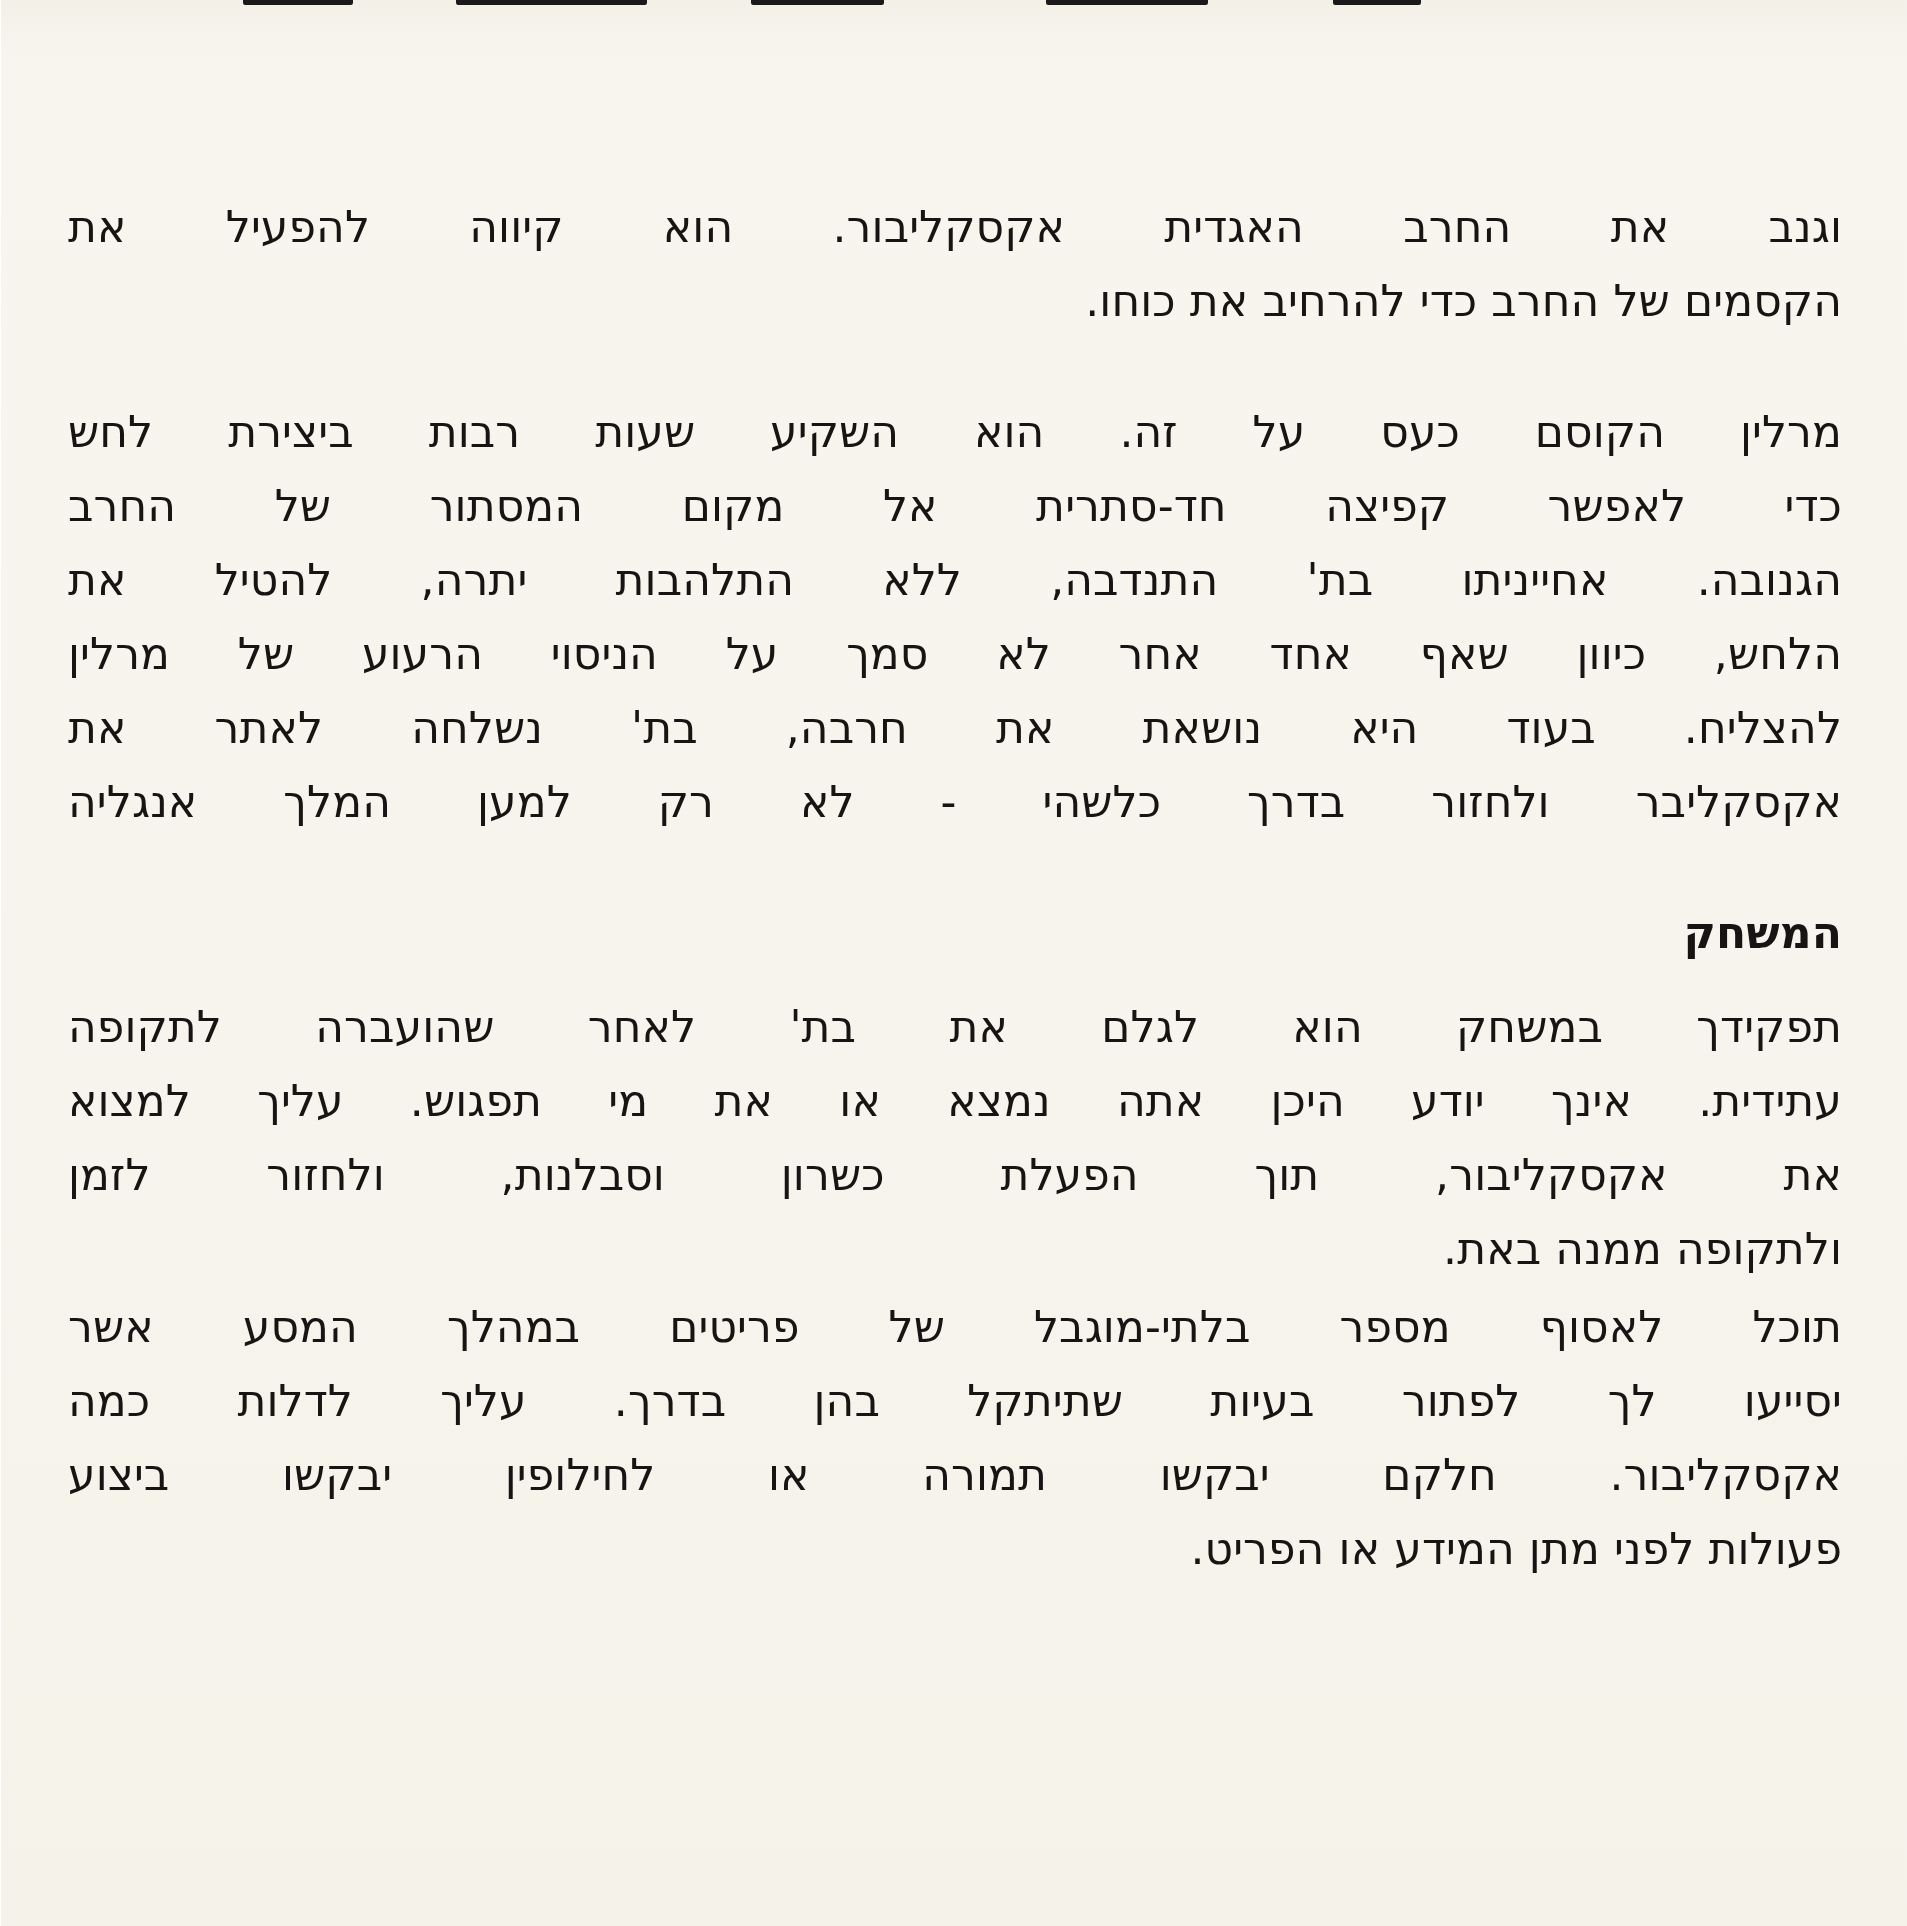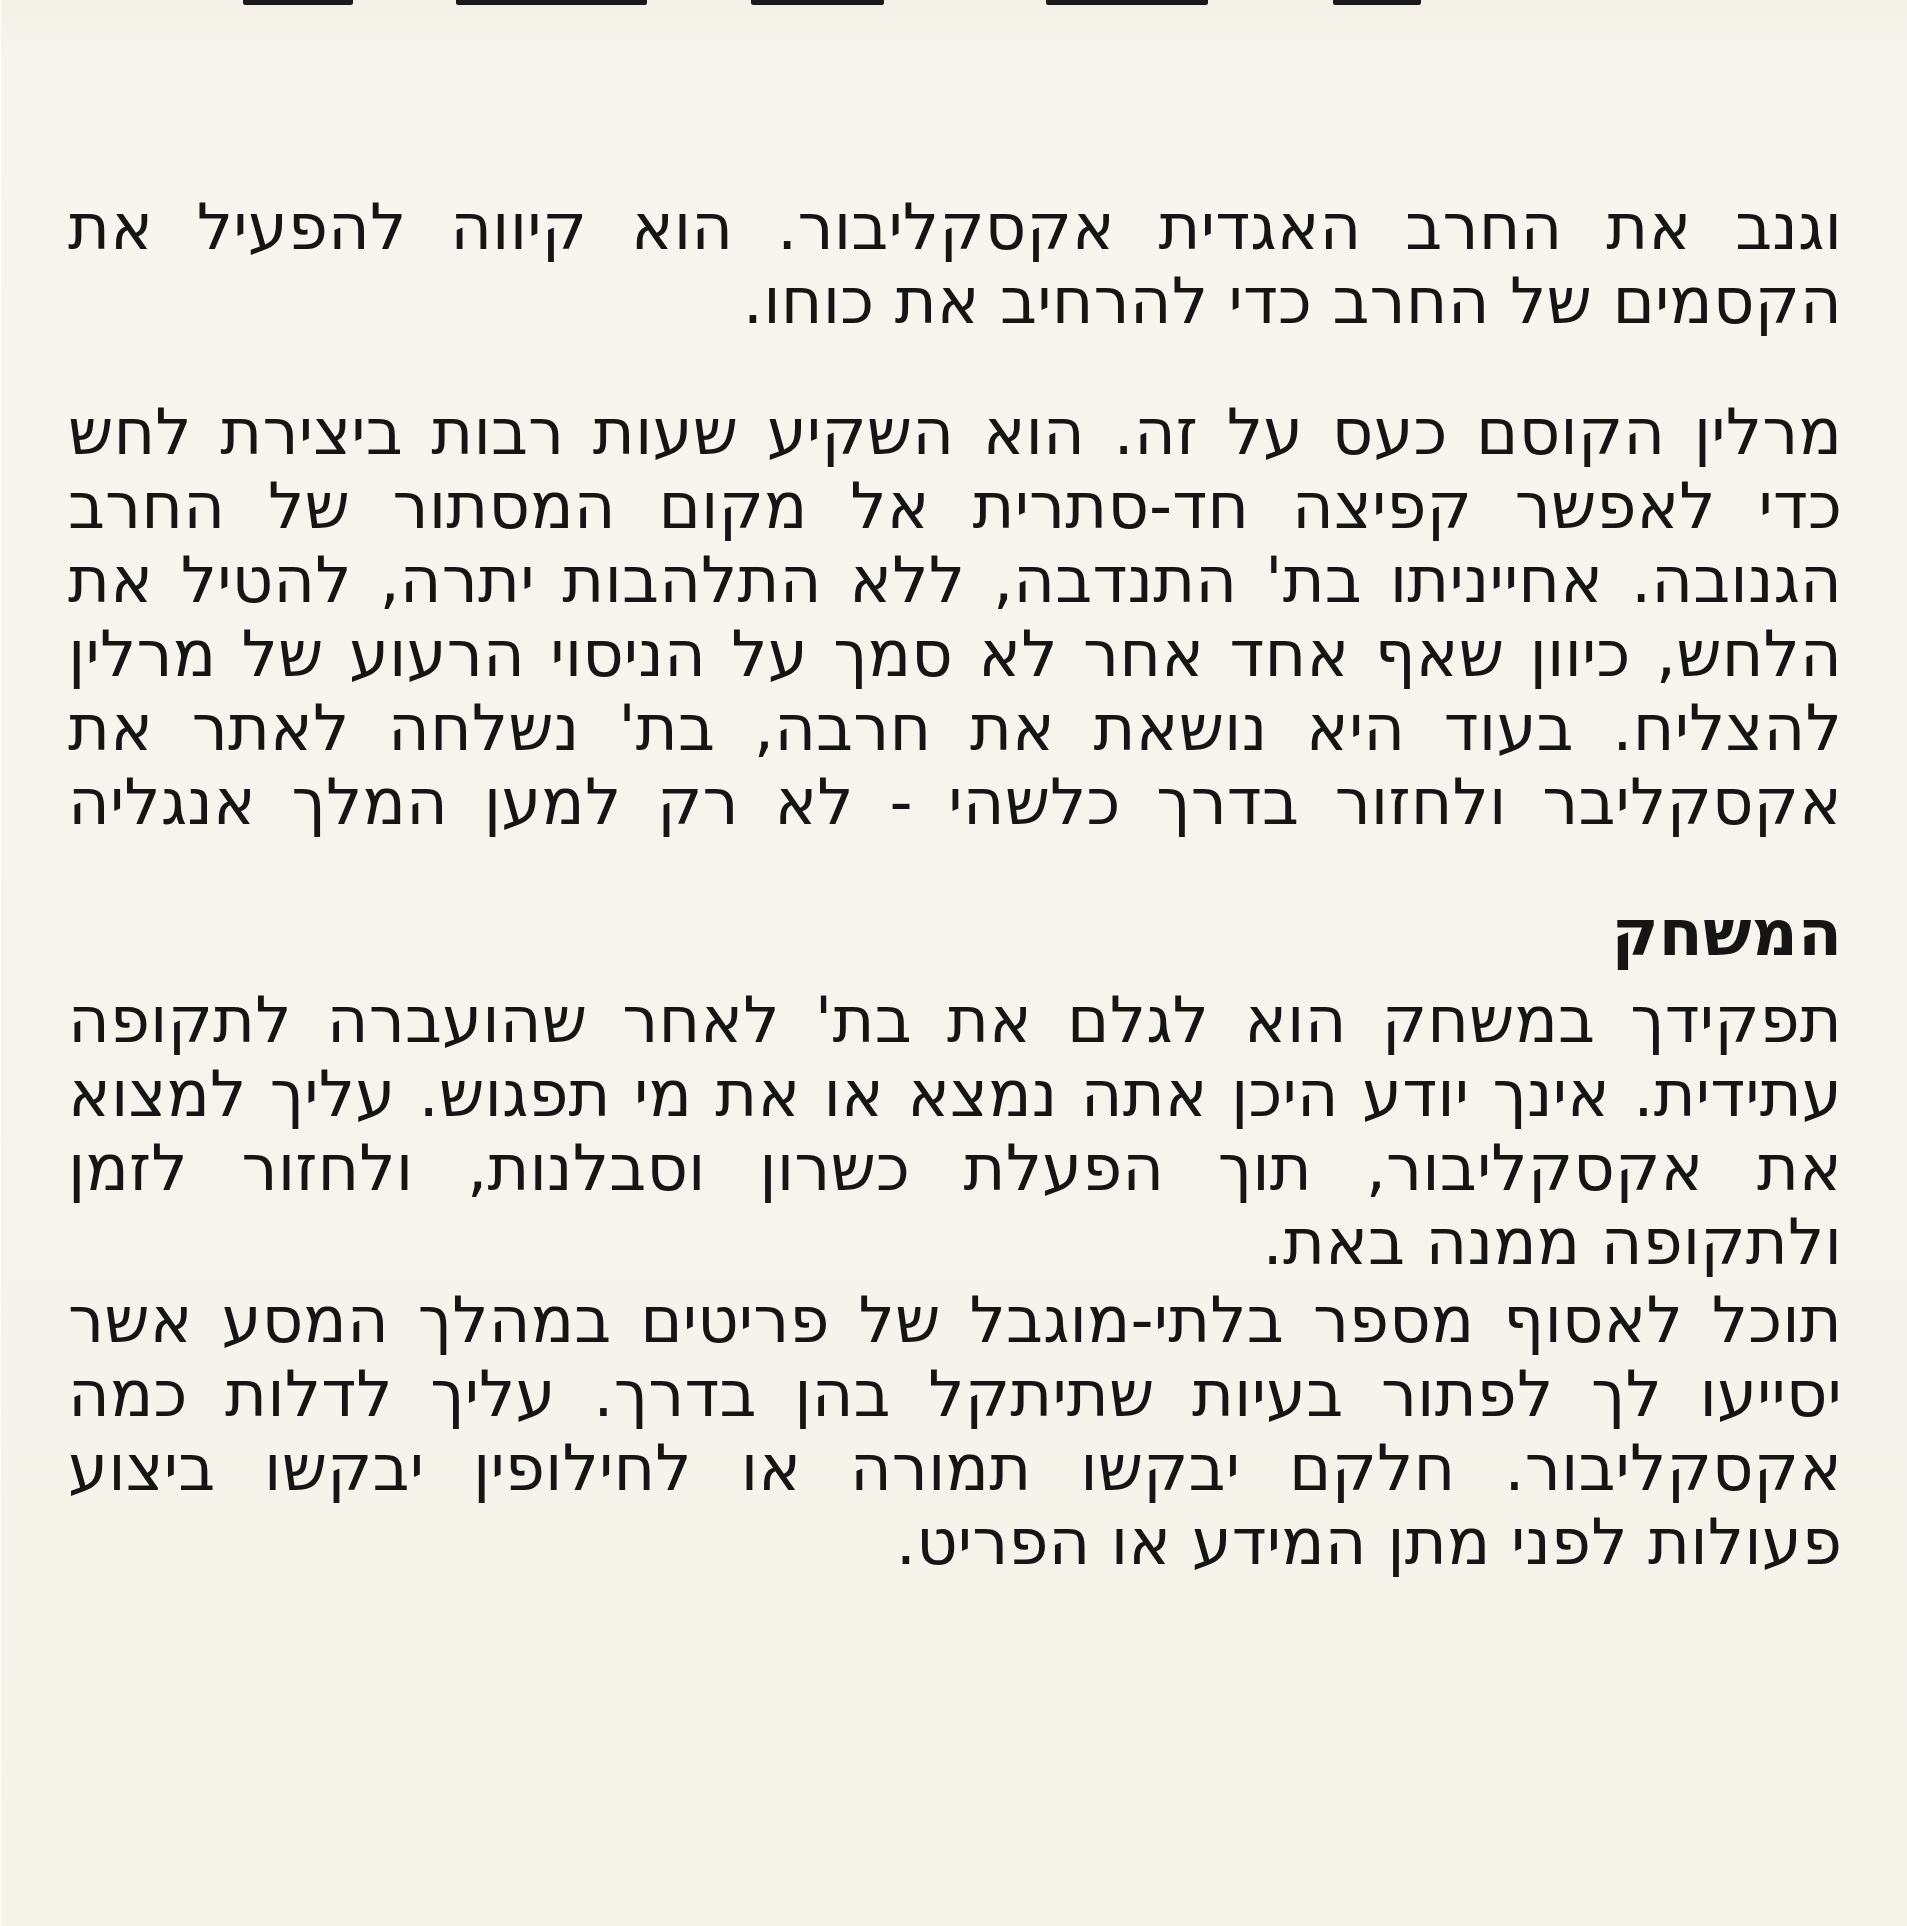--- a/index.html
+++ b/index.html
@@ -21,42 +21,42 @@
     height: 5.2px;
     background: #1a1a1a;
     border-radius: 0 0 2.2px 2.2px;
   }
   .page-content {
     position: absolute;
     top: 190px;
     right: 66px;
     left: 68px;
     direction: rtl;
-    font-size: 64px;
+    font-size: 44px;
     line-height: 74px;
     letter-spacing: 0.1px;
   }
   .para {
     margin: 0 0 57px 0;
   }
   .para.tight {
     margin-bottom: 0;
   }
   .line {
     text-align: justify;
     text-align-last: justify;
     white-space: normal;
   }
   .line.last {
     text-align-last: right;
   }
   .section-heading {
     font-weight: bold;
     text-align: right;
-    margin: 0 0 13px 0;
+    margin: 0 0 20px 0;
   }
   .story-block {
   }
   .items-block {
     margin-top: 4.4px;
   }
 </style>
 </head>
 <body>
 

